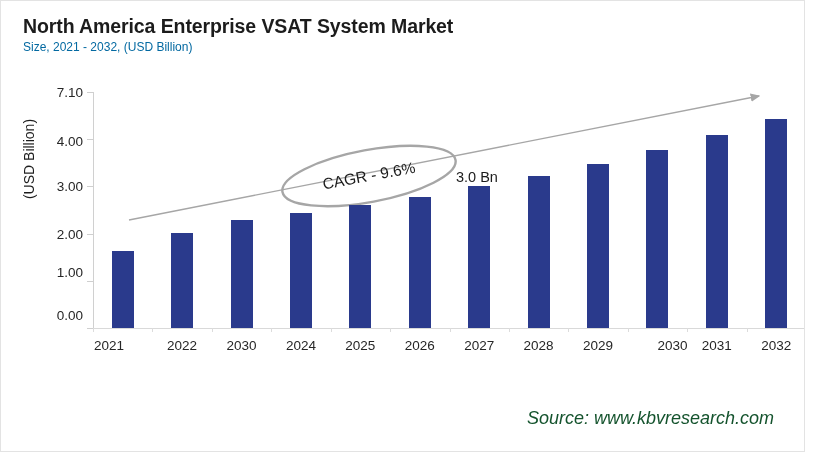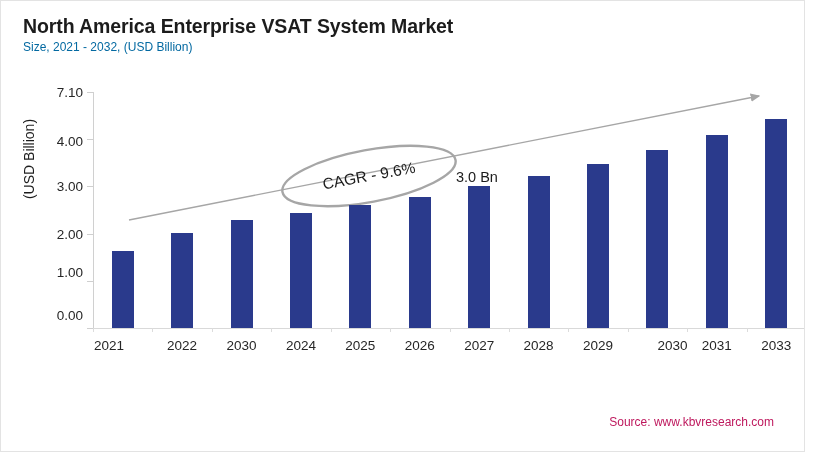--- a/index.html
+++ b/index.html
@@ -173,22 +173,23 @@
     font-size: 14.5px;
     color: #1c1c1c;
     white-space: nowrap;
   }
 
   
   #source-text {
     position: absolute;
     right: 30px;
     bottom: 22px;
-    font-size: 12px;
-    color: #be185d;
+    font-size: 18px;
+    font-style: italic;
+    color: #14532d;
     white-space: nowrap;
   }
 </style>
 </head>
 <body>
 
 <div id="chart-card">
 
   <div id="title-block">
     <div id="chart-title">North America Enterprise VSAT System Market</div>
@@ -266,15 +267,15 @@
     <div class="bar-tick" style="left: 567px;"></div>
     <div class="x-tick-label" style="left: 567.042px;">2029</div>
     <div class="bar" title="2030: 3.77" style="left: 645.458px; top: 149.056px; height: 177.944px; background: rgb(42, 58, 140);"></div>
     <div class="bar-tick" style="left: 627px;"></div>
     <div class="x-tick-label" style="left: 626.458px; text-align: right;">2030</div>
     <div class="bar" title="2031: 4.08" style="left: 704.875px; top: 134.424px; height: 192.576px; background: rgb(42, 58, 140);"></div>
     <div class="bar-tick" style="left: 686px;"></div>
     <div class="x-tick-label" style="left: 685.875px;">2031</div>
     <div class="bar" title="2032: 4.43" style="left: 764.292px; top: 117.904px; height: 209.096px; background: rgb(42, 58, 140);"></div>
     <div class="bar-tick" style="left: 746px;"></div>
-    <div class="x-tick-label" style="left: 745.292px;">2033</div>
+    <div class="x-tick-label" style="left: 745.292px;">2032</div>
     <div class="bar-tick" style="left: 805px;"></div>
   </div>
 
 </body></html>

